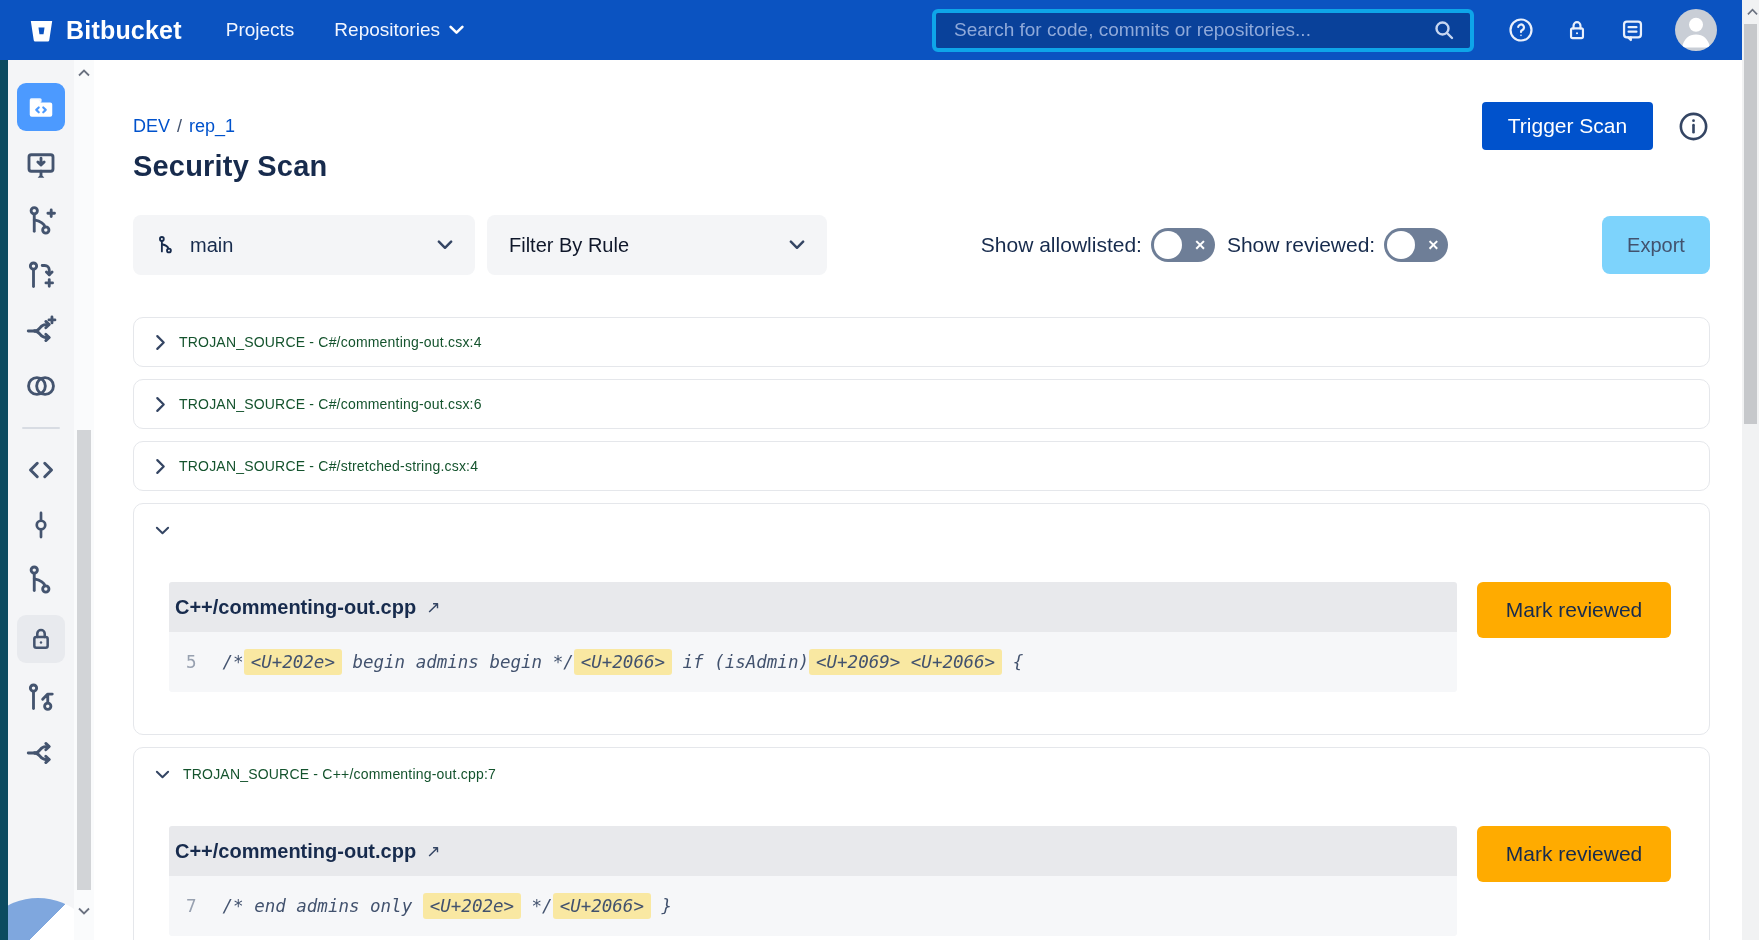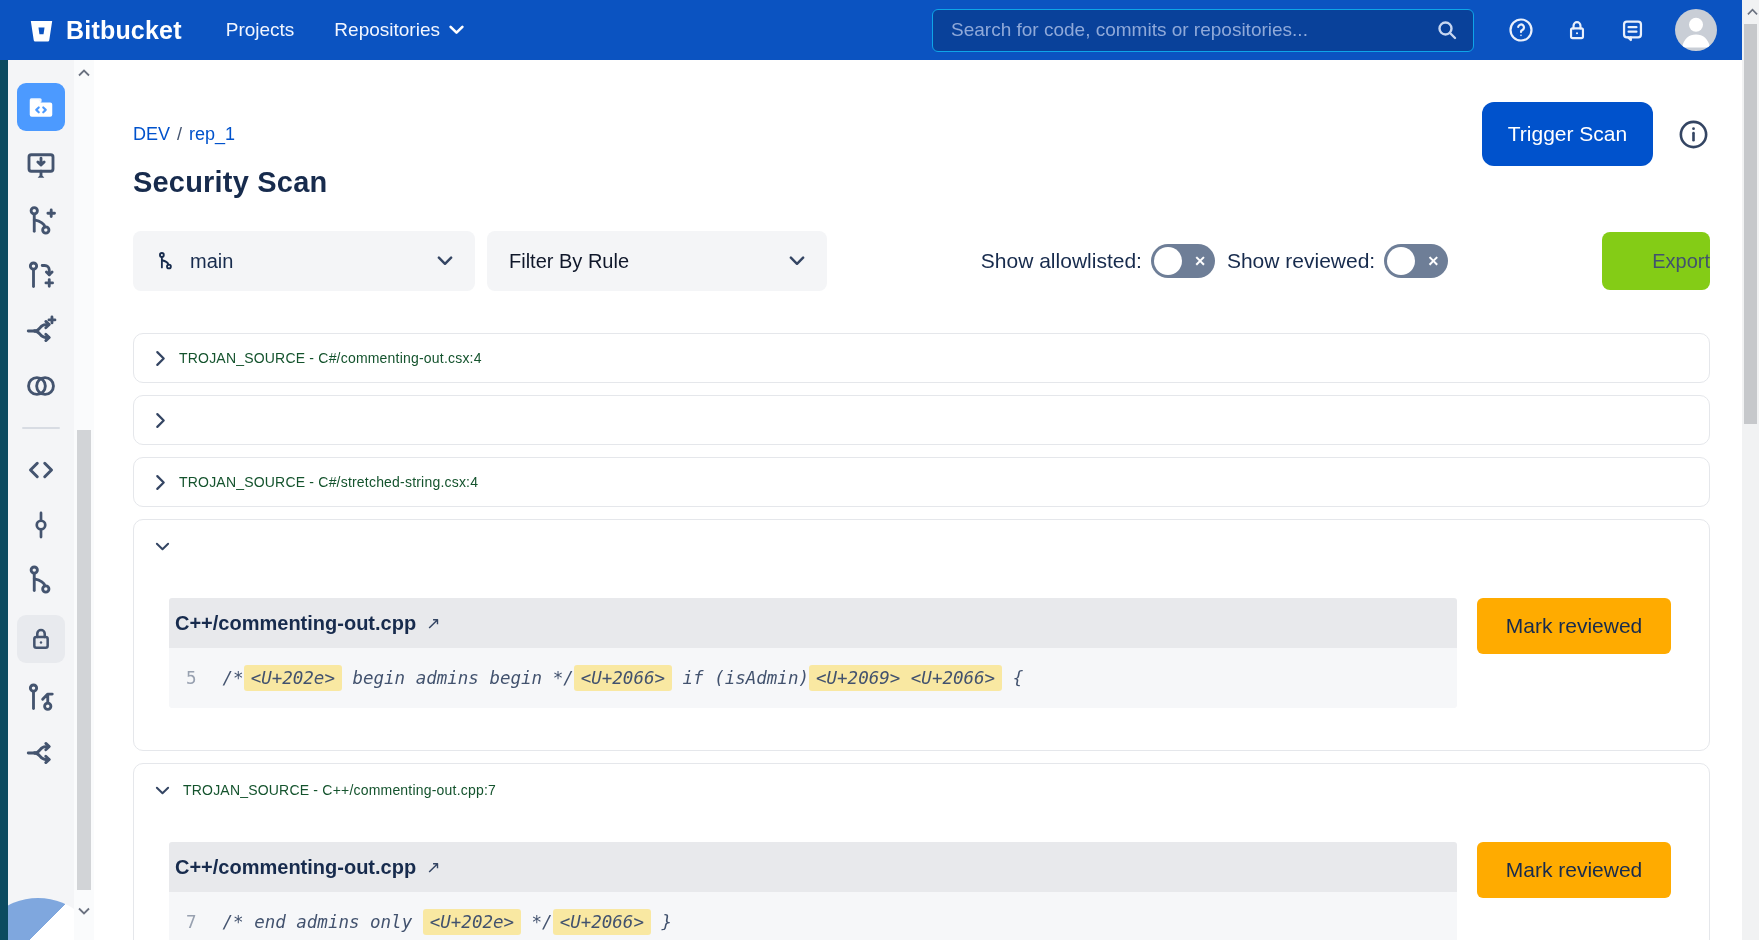--- a/index.html
+++ b/index.html
@@ -12,21 +12,21 @@
   .nav {
     position:absolute; top:0; left:0; width:1759px; height:60px;
     background:#0B53C1; display:flex; align-items:center; color:#fff; z-index:4;
   }
   .brand { display:flex; align-items:center; gap:11px; margin-left:28px; cursor:pointer; }
   .brand-name { font-size:25px; font-weight:bold; letter-spacing:.2px; }
   .menu { display:flex; align-items:center; margin-left:44px; gap:40px; }
   .menu-item { display:flex; align-items:center; gap:9px; font-size:19px; color:#F2F6FF; cursor:pointer; text-decoration:none; }
   .search {
     margin-left:auto; width:542px; height:43px; background:#09419A;
-    border:1px solid #0ea5e9; border-radius:6px; display:flex; align-items:center;
+    border:4px solid #0ea5e9; border-radius:6px; display:flex; align-items:center;
     padding:0 14px 0 18px; margin-right:33px;
   }
   .search input {
     flex:1; background:transparent; border:none; outline:none;
     font-size:19px; color:#fff; font-family:"Liberation Sans",sans-serif;
   }
   .search input::placeholder { color:#8FA9D9; }
   .nav-icons { display:flex; align-items:center; gap:29px; margin-right:42px; color:#EAF0FB; }
   .nav-icons .ibtn { cursor:pointer; display:flex; align-items:center; }
   .avatar {
@@ -65,21 +65,21 @@
   .content {
     position:absolute; left:94px; top:60px; right:17px; bottom:0;
     background:#fff; padding:0 32px 0 39px; overflow:hidden;
   }
   .head-row { display:flex; align-items:center; margin-top:42px; }
   .breadcrumb { font-size:18px; }
   .breadcrumb a { color:#0052CC; text-decoration:none; cursor:pointer; }
   .breadcrumb .sep { color:#42526E; margin:0 7px; }
   .head-actions { margin-left:auto; display:flex; align-items:center; gap:24px; }
   .trigger {
-    width:171px; height:64px; background:#0052CC; color:#fff; border:none; border-radius:12px;
+    width:171px; height:48px; background:#0052CC; color:#fff; border:none; border-radius:4px;
     font-size:21px; font-family:"Liberation Sans",sans-serif; cursor:pointer;
   }
   .info-btn { cursor:pointer; display:flex; color:#344563; }
   h1 { font-size:29px; font-weight:600; color:#172B4D; letter-spacing:.2px; }
   
   .filters { display:flex; align-items:center; margin-top:32px; }
   .select {
     height:60px; background:#F4F5F7; border-radius:8px; display:flex; align-items:center;
     padding:0 22px; font-size:20px; cursor:pointer;
   }
@@ -89,22 +89,22 @@
   .tlabel { font-size:21px; color:#172B4D; }
   .tlabel.first { margin-left:auto; }
   .tlabel.second { margin-left:12px; }
   .toggle {
     width:64px; height:34px; border-radius:17px; background:#6E7E97; margin-left:9px;
     display:flex; align-items:center; justify-content:space-between; padding:0 9px 0 3px; cursor:pointer;
   }
   .toggle .knob { width:28px; height:28px; border-radius:50%; background:#fff; }
   .toggle .x { color:#fff; font-size:14px; font-weight:bold; }
   .export {
-    margin-left:auto; width:108px; height:58px; background:#84cc16; border:none; border-radius:8px;
-    font-size:20px; color:#42526E; font-family:"Liberation Sans",sans-serif; cursor:pointer;text-align:right;
+    margin-left:auto; width:108px; height:58px; background:#7dd3fc; border:none; border-radius:8px;
+    font-size:20px; color:#42526E; font-family:"Liberation Sans",sans-serif; cursor:pointer;
   }
   
   .findings { margin-top:42px; }
   .card {
     border:1px solid #E5E7EB; border-radius:10px; margin-bottom:12px; background:#fff;
   }
   .card-head { display:flex; align-items:center; height:48px; padding:0 21px; gap:13px; cursor:pointer; }
   .card.expanded { padding-bottom:42px; }
   .card.expanded .card-head { height:52px; }
   .chev-ic { display:flex; color:#344563; flex:0 0 auto; }
@@ -378,20 +378,21 @@
       </div>
     </div>
 
     <div class="card">
       <div class="card-head">
         <span class="chev-ic">
           <svg width="11" height="17" viewBox="0 0 10 16" fill="none" stroke="currentColor" stroke-width="2.1" stroke-linecap="round" stroke-linejoin="round">
               <polyline points="2,2 8,8 2,14"></polyline>
             </svg>
         </span>
+        <span class="ftitle">TROJAN_SOURCE - C#/commenting-out.csx:6</span>
       </div>
     </div>
 
     <div class="card">
       <div class="card-head">
         <span class="chev-ic">
           <svg width="11" height="17" viewBox="0 0 10 16" fill="none" stroke="currentColor" stroke-width="2.1" stroke-linecap="round" stroke-linejoin="round">
               <polyline points="2,2 8,8 2,14"></polyline>
             </svg>
         </span>

